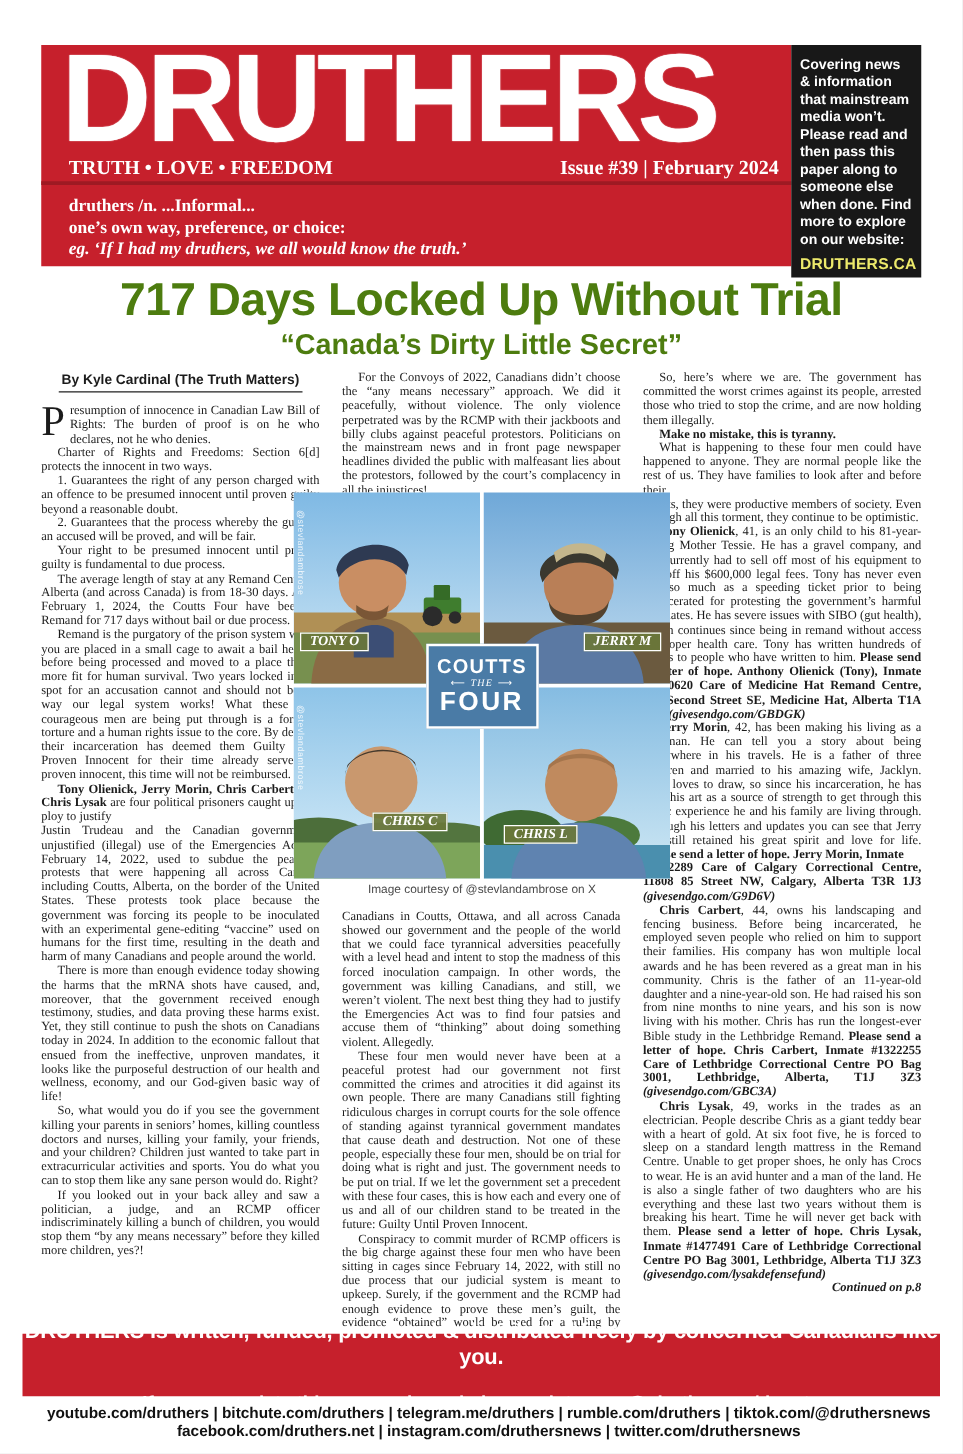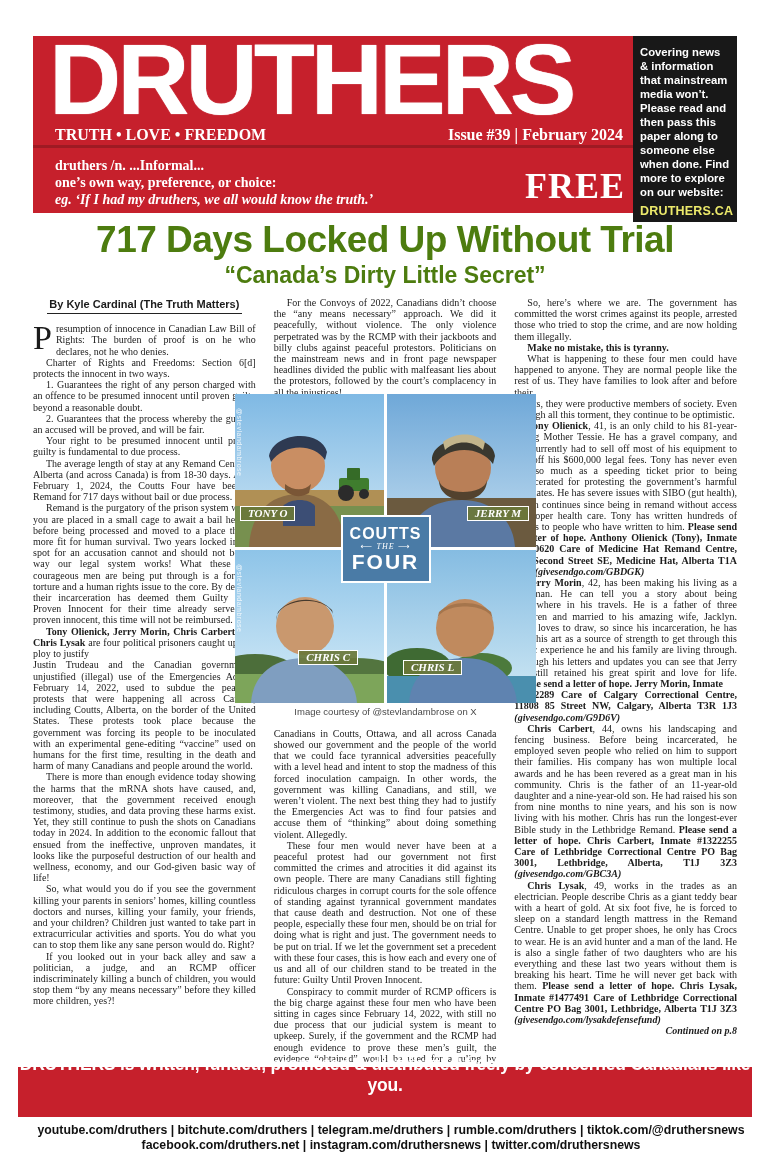--- a/index.html
+++ b/index.html
@@ -91,21 +91,20 @@
     <div class="mast-row">
       <span>TRUTH • LOVE • FREEDOM</span>
       <span>Issue #39 | February 2024</span>
     </div>
     <div class="mast-divider"></div>
     <div class="mast-def">
       <span style="display:block">druthers /n. ...Informal...</span>
       <span style="display:block">one’s own way, preference, or choice:</span>
       <span style="display:block" class="it">eg. ‘If I had my druthers, we all would know the truth.’</span>
     </div>
-    <div class="mast-free">FREE</div>
   </div>
   <div class="mast-black">
     <div class="blurb">Covering news &amp; information that mainstream media won’t. Please read and then pass this paper along to someone else when done. Find more to explore on our website:</div>
     <div class="site">DRUTHERS.CA</div>
   </div>
 
   <div class="headline-wrap">
     <div class="headline">717 Days Locked Up Without Trial</div>
     <div class="subheadline">“Canada’s Dirty Little Secret”</div>
   </div>

